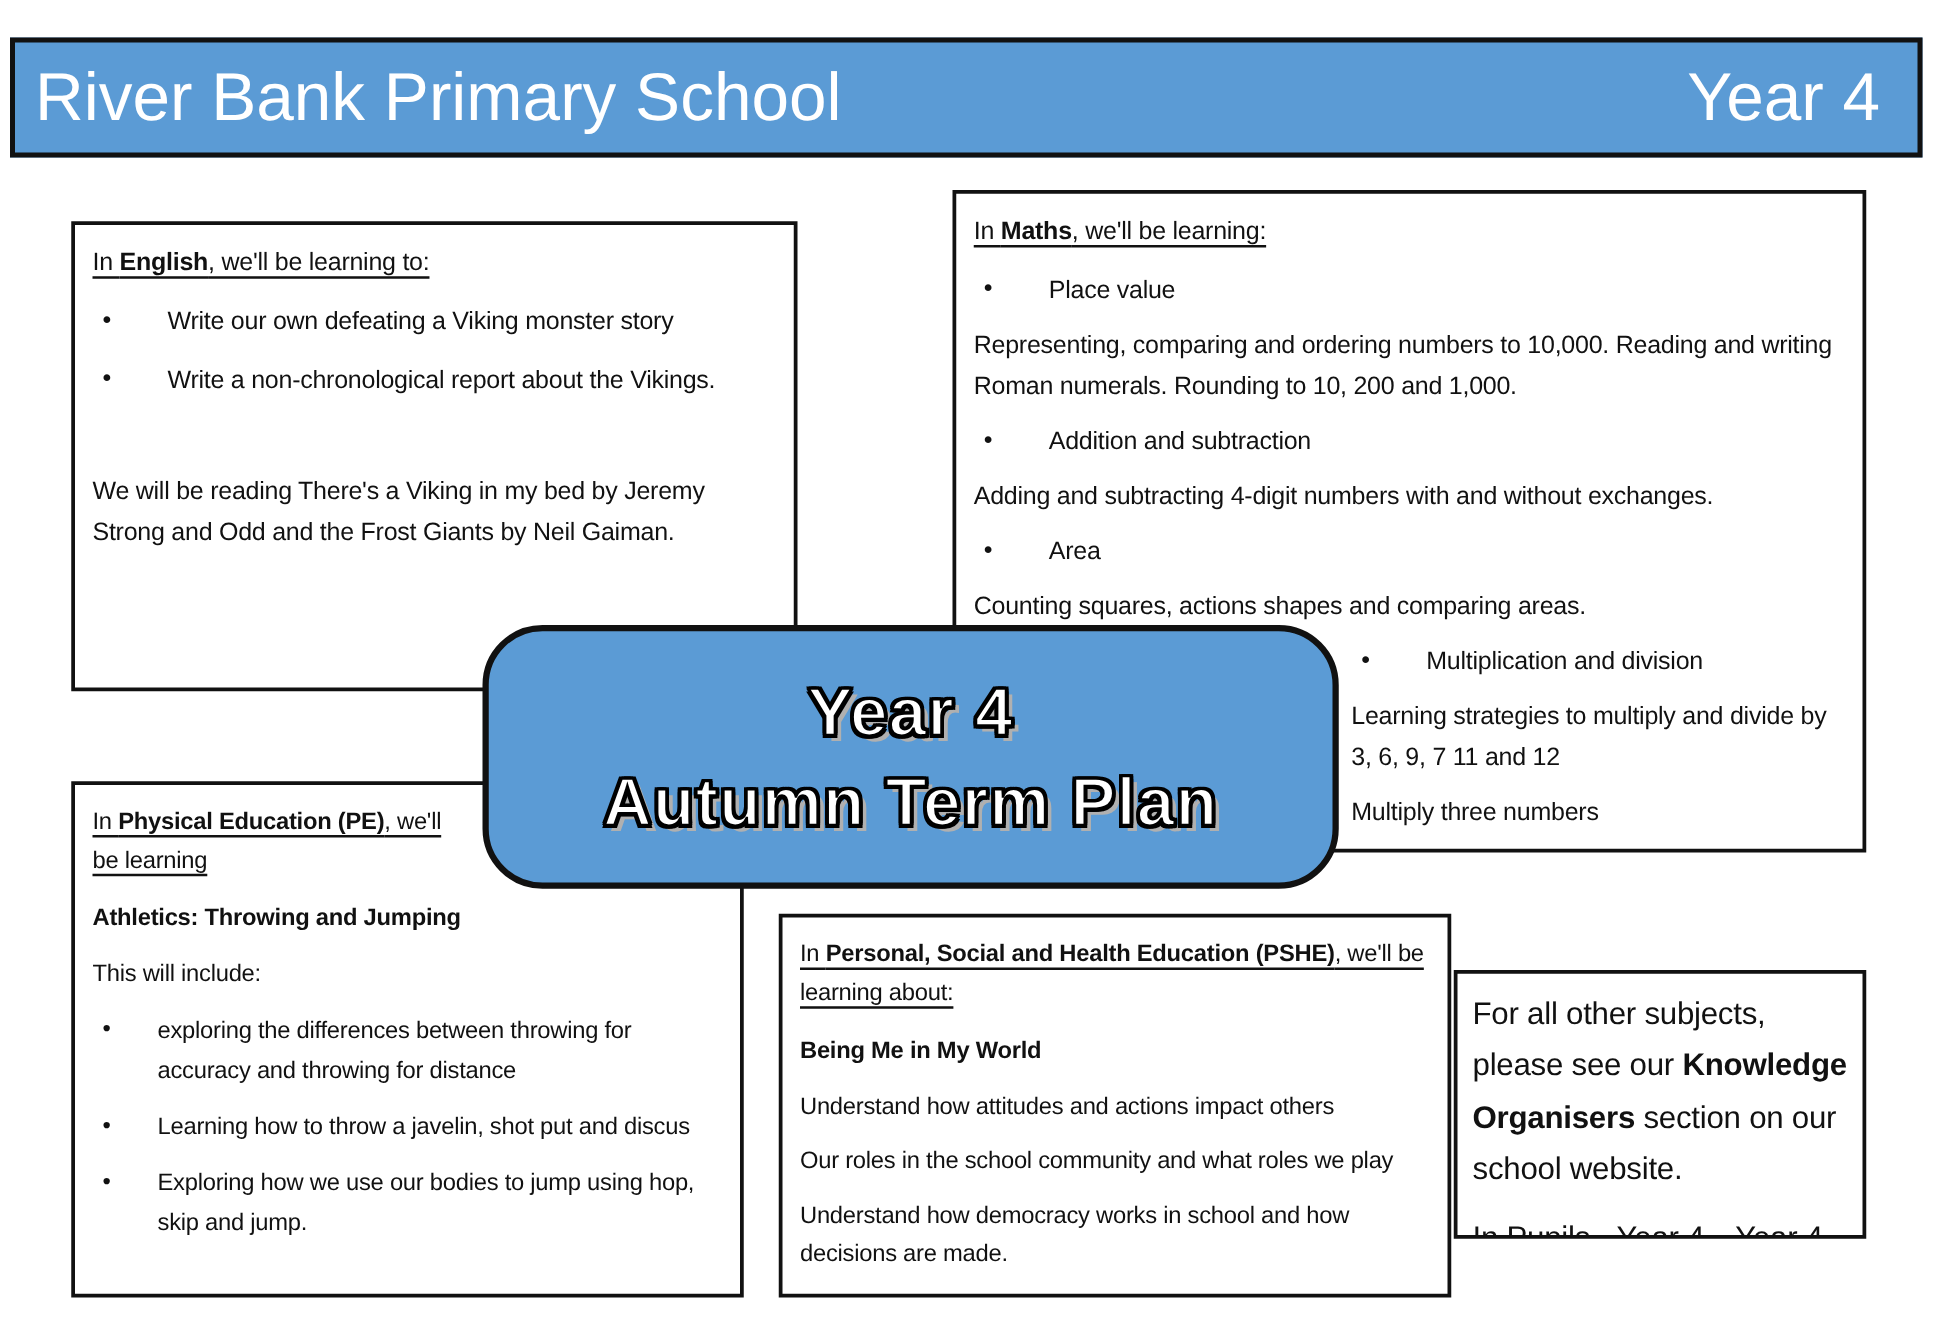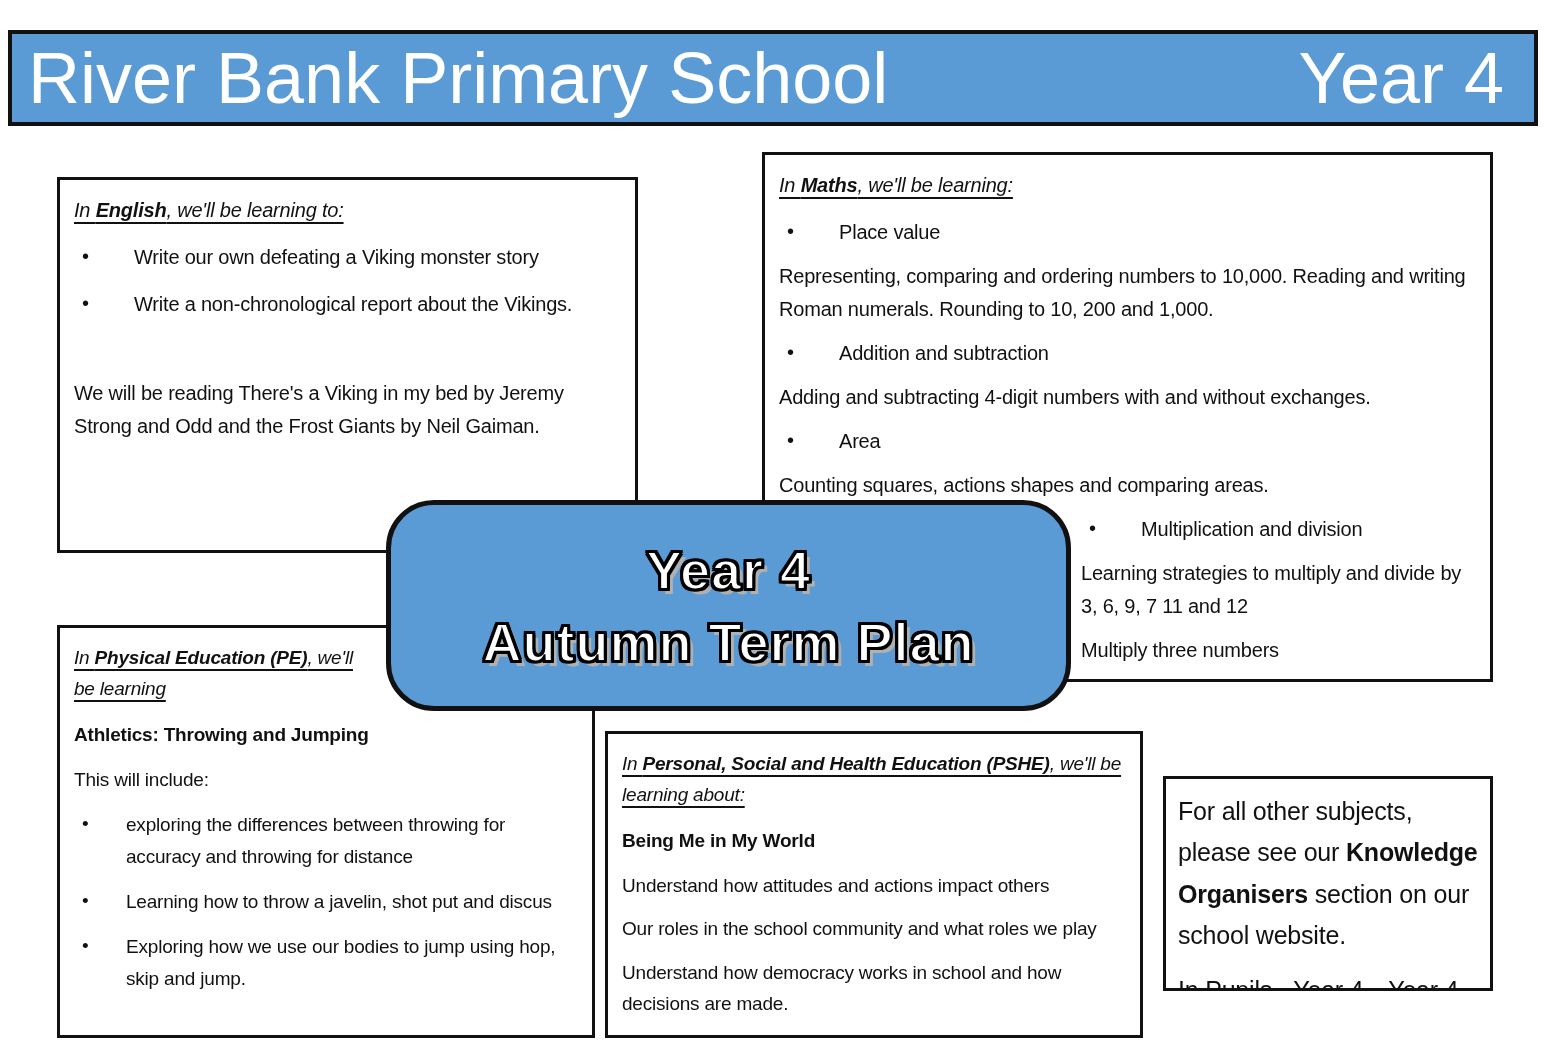--- a/index.html
+++ b/index.html
@@ -5,49 +5,48 @@
   html,body { margin:0; padding:0; background:#ffffff; }
   .page {
     position:relative; width:1547px; height:1060px; background:#ffffff;
     font-family:"Liberation Sans", sans-serif; color:#111; overflow:hidden;
   }
   
   .topbar {
     position:absolute; left:8px; top:30px; width:1530px; height:96px;
     background:#5b9bd5; border:4px solid #111; box-sizing:border-box;
     display:flex; align-items:center; justify-content:space-between;
-    padding:0 30px 0 16px; color:#fff; font-size:72px; font-weight:400;
+    padding:0 30px 0 16px; color:#fff; font-size:54px; font-weight:400;
   }
   
   .box {
     position:absolute; background:#fff; border:3px solid #111; box-sizing:border-box;
     padding:12px 14px; font-size:20px; line-height:1.65; letter-spacing:-0.2px;
     z-index:1; overflow:hidden;
   }
   .heading {
     margin:2px 0 14px; text-decoration:underline; text-underline-offset:5px;
     text-decoration-thickness:1.5px;
-    font-style:italic;
   }
   .subhead { font-weight:700; margin:0 0 14px; }
   .para { margin:0 0 14px; }
   .bullets { list-style:none; margin:0; padding:0; }
   .bullets li { position:relative; padding-left:60px; margin:0 0 14px; }
   .bullets li::before { content:"\2022"; position:absolute; left:8px; top:-1px; }
   
   .english { left:57px; top:177px; width:581px; height:376px; }
   .english .reading-note { margin-top:56px; margin-bottom:0; }
   .maths { left:762px; top:152px; width:731px; height:530px; }
   .maths .topic-head { position:relative; padding-left:60px; font-weight:400; margin:0 0 11px; }
   .maths .topic-head::before { content:"\2022"; position:absolute; left:8px; top:-1px; font-weight:400; }
   .maths .desc { margin:0 0 11px; }
   .maths .mult-indent { margin-left:302px; width:392px; }
   .pe { left:57px; top:625px; width:538px; height:413px; font-size:19px; }
   .pe .bullets li { padding-left:52px; }
-  .pshe { left:605px; top:731px; width:538px; height:307px; font-size:19px; }
+  .pshe { left:623px; top:731px; width:538px; height:307px; font-size:19px; }
   .pshe .para { margin-bottom:12px; }
   .other { left:1163px; top:776px; width:330px; height:215px; font-size:25px; padding:12px 12px; }
   
   .badge {
     position:absolute; left:386px; top:500px; width:685px; height:211px;
     background:#5b9bd5; border:5px solid #111; border-radius:48px; box-sizing:border-box;
     z-index:10; display:flex; flex-direction:column; align-items:center; justify-content:center;
     gap:10px;
   }
   .badge-line {

